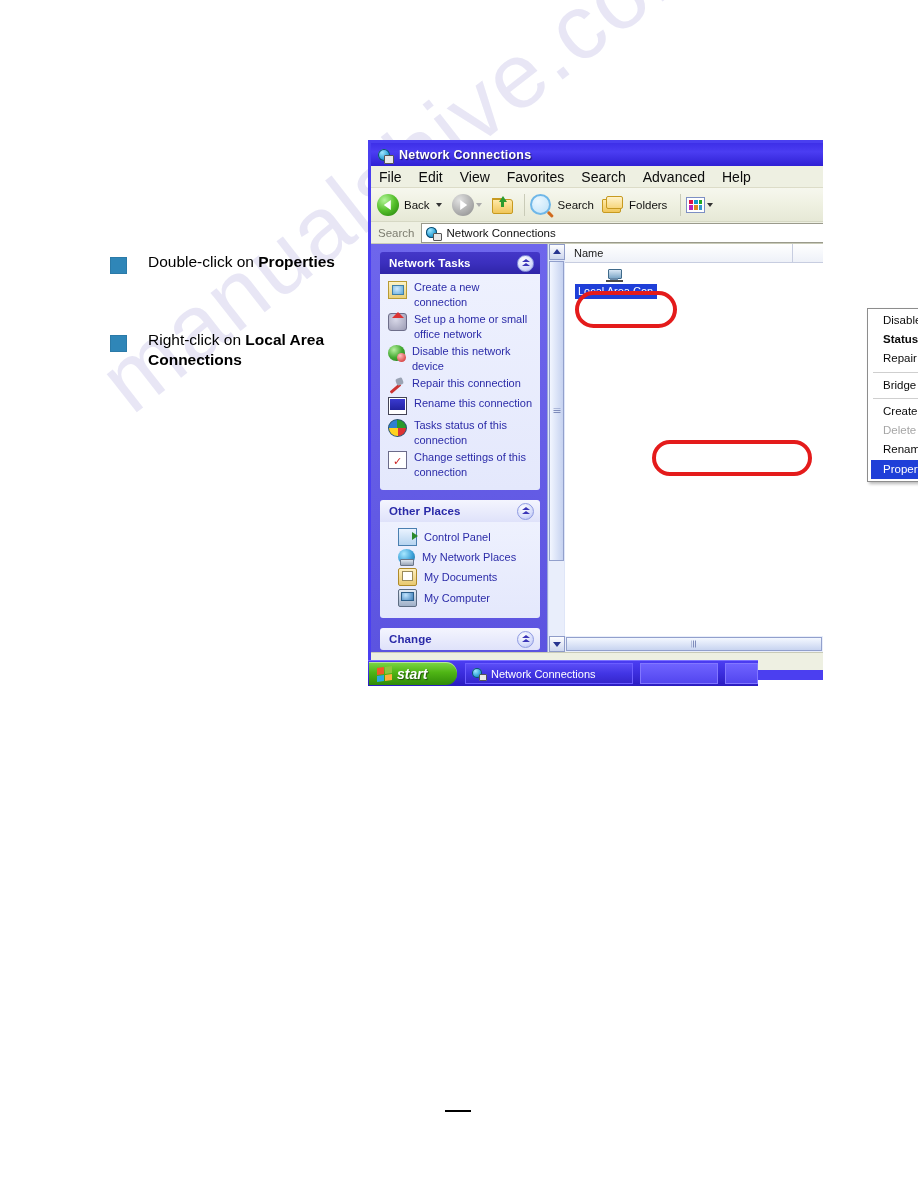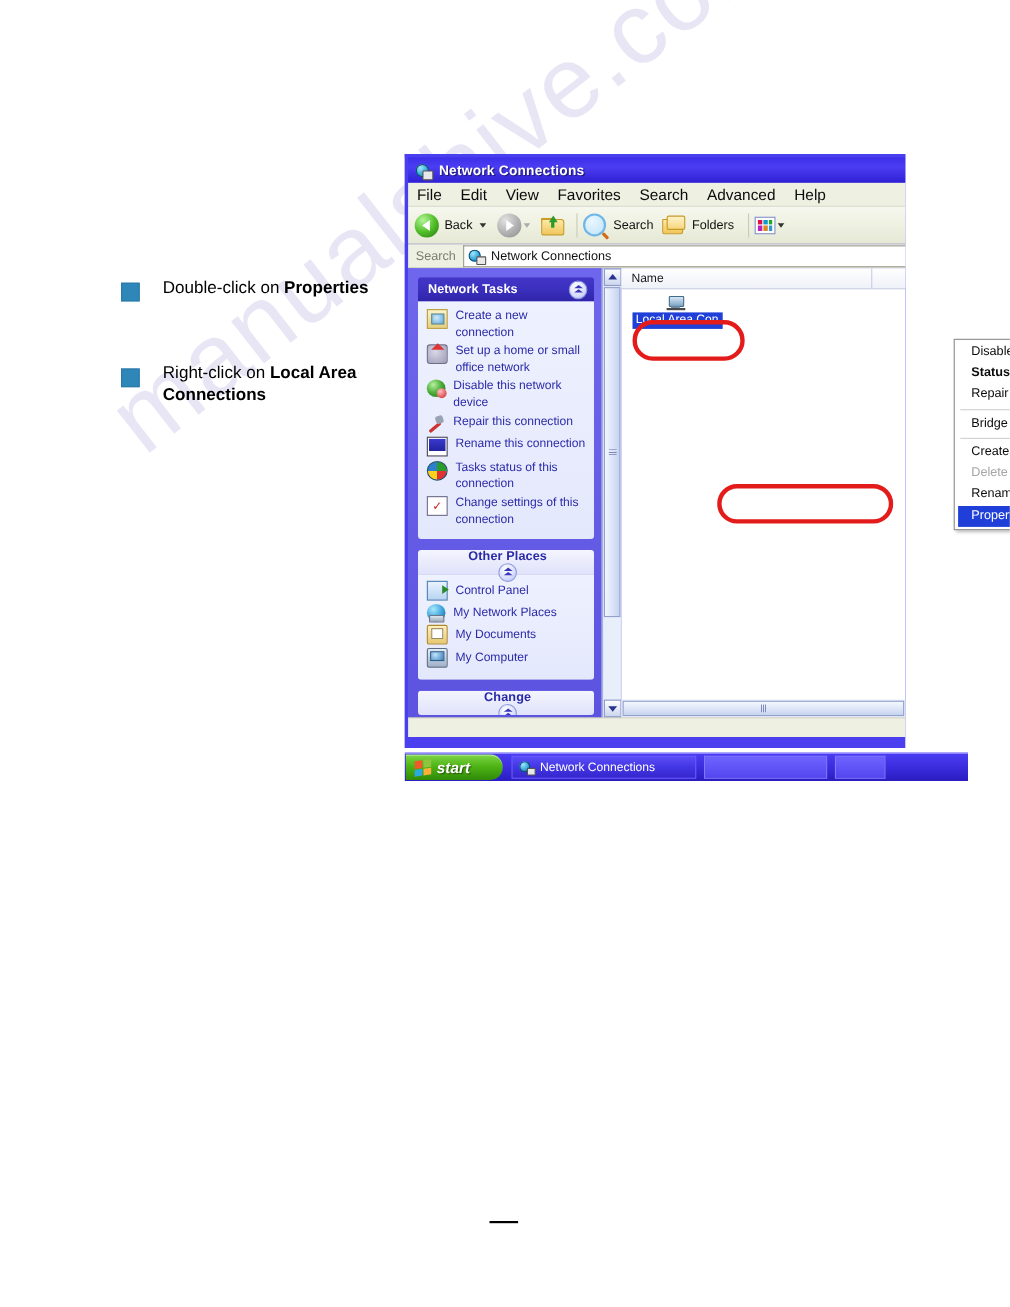--- a/index.html
+++ b/index.html
@@ -170,21 +170,21 @@
     background:linear-gradient(180deg,#6e66ec 0%,#5c54e0 100%);
     padding:8px 0 0 9px;box-sizing:border-box;overflow:hidden;
   }
   .panel{width:160px;margin-bottom:10px;border-radius:3px;overflow:hidden;}
   .panel-hd{
     height:22px;display:flex;align-items:center;justify-content:space-between;
     padding:0 6px 0 9px;box-sizing:border-box;
   }
   .panel-hd.dark{background:linear-gradient(180deg,#4437c8 0%,#3b2fbe 50%,#2f25a8 100%);}
   .panel-hd.dark .hd-t{color:#fff;}
-  .panel-hd.light{background:linear-gradient(180deg,#f4f5fe 0%,#dfe2fa 100%);flex-direction:column;}
+  .panel-hd.light{background:linear-gradient(180deg,#f4f5fe 0%,#dfe2fa 100%);}
   .panel-hd.light .hd-t{color:#2a2aa8;}
   .hd-t{font-size:11.5px;font-weight:bold;letter-spacing:.1px;}
   .chev{
     width:15px;height:15px;border-radius:50%;flex:0 0 auto;
     background:radial-gradient(circle at 38% 30%,#ffffff 0%,#d7ddfb 60%,#aeb7ee 100%);
     border:1px solid #8f9ae0;position:relative;
   }
   .chev:before,.chev:after{
     content:"";position:absolute;left:3.5px;width:0;height:0;
     border-left:4px solid transparent;border-right:4px solid transparent;
@@ -192,21 +192,21 @@
   }
   .chev:before{top:3px;}
   .chev:after{top:7px;}
   .panel-bd{
     background:linear-gradient(180deg,#eef1fe 0%,#e4e8fc 100%);
     padding:6px 6px 8px 8px;
   }
   .task{display:flex;align-items:flex-start;margin-bottom:3px;}
   .task .ic{width:17px;height:16px;flex:0 0 auto;margin:1px 7px 0 0;position:relative;}
   .task .lb{font-size:11px;color:#2b2ba8;line-height:1.32;}
-  .place{display:flex;align-items:center;margin-bottom:3px;}
+  .place{display:flex;align-items:center;margin-bottom:3px;margin-left:10px;}
   .place .ic{width:17px;height:16px;flex:0 0 auto;margin-right:7px;position:relative;}
   .place .lb{font-size:11px;color:#2b2ba8;}
 
   
   .ic-newconn{background:linear-gradient(180deg,#fdf3c8,#e8cf7a);border:1px solid #b99b33;}
   .ic-newconn:after{content:"";position:absolute;left:3px;top:3px;width:10px;height:8px;
     background:radial-gradient(circle at 40% 35%,#cfe9ff,#5fa8d8);border:1px solid #3f7fa8;}
   .ic-home{background:radial-gradient(circle at 40% 35%,#d8d8e8 0%,#9b9bb4 100%);
     border-radius:3px;border:1px solid #6e6e8a;}
   .ic-home:after{content:"";position:absolute;left:3px;top:-2px;width:0;height:0;
@@ -333,24 +333,25 @@
   }
   .h-grip{position:absolute;left:50%;top:50%;transform:translate(-50%,-50%);
     width:5px;height:7px;
     background:repeating-linear-gradient(90deg,#7f8cbb 0 1px,transparent 1px 2px);}
   .statusbar{
     height:17px;background:#eef0e2;border-top:1px solid #c9cbb8;
   }
 
   
   .taskbar{
-    position:absolute;left:368px;top:684px;width:512px;height:25px;
+    position:absolute;left:368px;top:660px;width:390px;height:25px;
     background:linear-gradient(180deg,#4b3df2 0%,#3d2fe0 45%,#2a1cc0 100%);
     display:flex;align-items:center;
     border-top:1px solid #7a6fff;
+    justify-content:flex-end;
   }
   .startbtn{
     width:88px;height:23px;margin-left:1px;flex:0 0 auto;
     background:linear-gradient(180deg,#7ed648 0%,#4fb515 45%,#2f8a08 100%);
     border-radius:0 11px 11px 0;display:flex;align-items:center;
     box-shadow:inset 0 1px 0 rgba(255,255,255,.45);
   }
   .flag{width:15px;height:14px;margin:0 5px 0 8px;flex:0 0 auto;
     display:grid;grid-template-columns:1fr 1fr;grid-template-rows:1fr 1fr;gap:1px;
     transform:skewY(-8deg);}

